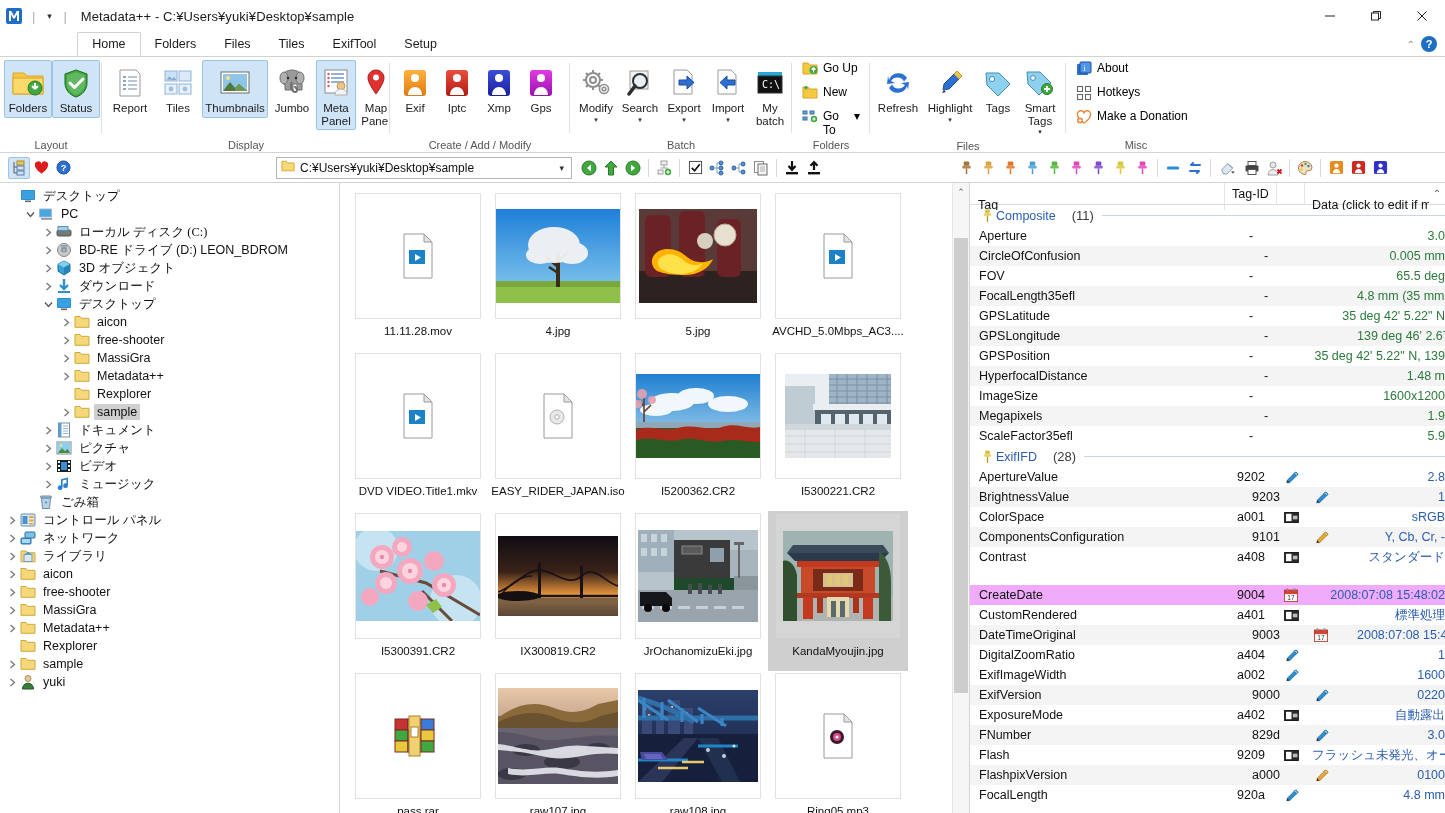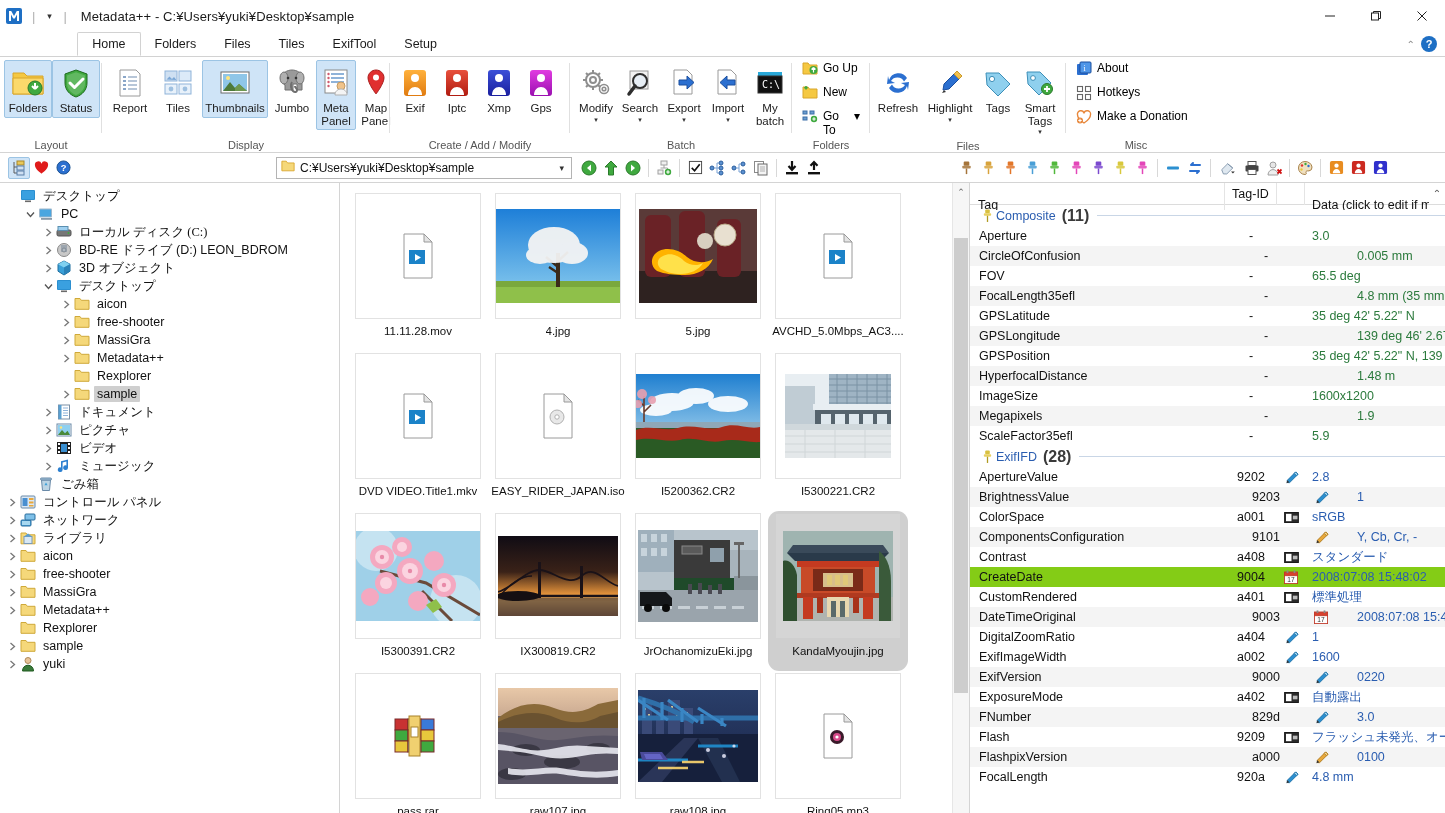--- a/index.html
+++ b/index.html
@@ -67,47 +67,47 @@
   .tnode { height:18px; display:flex; align-items:center; font-size:12.5px; color:#111; white-space:nowrap; }
   .texp { width:14px; height:18px; display:flex; align-items:center; justify-content:center; color:#707070; font-size:9px; }
   .tico { width:18px; height:18px; display:flex; align-items:center; justify-content:center; margin-right:3px; }
   .tlabel { padding:0 3px; line-height:16px; border-radius:1px; }
   .tlabel.sel { background:#cfcfcf; }
 
   
   .thumbpane { flex:1; background:#fff; position:relative; overflow:hidden; border-right:1px solid #d4d4d4; }
   .thumbgrid { display:flex; flex-wrap:wrap; padding:8px 0 0 8px; }
   .thumbcell { width:140px; height:160px; display:flex; flex-direction:column; align-items:center; padding:2px; }
-  .thumbcell.sel { background:#cfcfcf;border-radius:11px; }
+  .thumbcell.sel { background:#cfcfcf; }
   .thumbbox { width:126px; height:126px; border:1px solid #e2e2e2; background:#fff; display:flex; align-items:center; justify-content:center; overflow:hidden; }
   .thumbcell.sel .thumbbox { border-color:#cfcfcf; background:#d5d5d5; }
   .thumbname { font-size:11.5px; color:#111; margin-top:6px; text-align:center; max-width:136px; white-space:nowrap; overflow:hidden; text-overflow:ellipsis; }
 
   
   .vscroll { position:absolute; top:0; right:0; width:17px; bottom:0; background:#f6f6f6; border-left:1px solid #e6e6e6; }
   .vscroll .arrowbtn { height:17px; display:flex; align-items:center; justify-content:center; color:#606060; font-size:9px; }
   .vscroll .thumb { position:absolute; left:1px; right:1px; background:#cdcdcd; }
 
   
   .metapane { width:475px; background:#fff; display:flex; flex-direction:column; position:relative; overflow:hidden; }
   .metahead { height:22px; display:flex; align-items:center; border-bottom:1px solid #dcdcdc; background:#fff; font-size:12.5px; }
   .mh { padding:16px 8px; height:22px; line-height:22px; color:#111; border-right:1px solid #e4e4e4; overflow:hidden; white-space:nowrap; }
   .metarows { flex:1; overflow:hidden; position:relative; }
   .mrow { height:20px; display:flex; align-items:center; font-size:12.5px; }
   .mrow.alt { background:#f4f4f4;gap:15px; }
-  .mrow.sel { background:#84cc16; }
+  .mrow.sel { background:#f0abfc;margin-top:18px; }
   .c-tag { width:255px; padding-left:9px; color:#111; white-space:nowrap; overflow:hidden; }
   .c-id { width:52px; text-align:center; color:#111; }
   .c-ic { width:28px; display:flex; align-items:center; justify-content:center; }
-  .c-data { flex:1; padding-left:7px; color:#2b7a3c; white-space:nowrap; overflow:hidden; }
+  .c-data { flex:1; padding-left:7px; color:#2b7a3c; white-space:nowrap; overflow:hidden;text-align:right; }
   .c-data.blue { color:#2a5db0; }
   .grouprow { height:21px; display:flex; align-items:center; font-size:12.5px; color:#2a5db0; }
   .grouprow .gpin { width:26px; display:flex; justify-content:center; align-items:center; padding-left:8px; }
   .grouprow .gname { color:#2a5db0; }
-  .grouprow .gcount { color:#3a3a3a; margin-left:6px; font-size:16px;font-weight:bold; }
+  .grouprow .gcount { color:#3a3a3a; margin-left:16px; font-size:13px; }
   .grouprow .grule { flex:1; height:1px; background:#c9d6e6; margin:0 0 0 8px; }
 </style>
 </head>
 <body>
 
 <div id="app">
 
   <div class="titlebar">
     <div class="appicon">
       <svg width="20" height="20" viewBox="0 0 20 20">
@@ -860,20 +860,34 @@
               </svg>
             </span>
             <span class="tico">
               <svg width="16" height="16" viewBox="0 0 16 16">
                 <path d="M8 1l6 3.2v7L8 15l-6-3.8v-7z" fill="#3aa0d8" stroke="#1f6f9e"></path>
                 <path d="M8 1l6 3.2L8 7.6 2 4.2z" fill="#7fd0f0"></path>
                 <path d="M8 7.6v7.4l6-3.8v-7z" fill="#2b82b8"></path>
               </svg>
             </span>
             <span class="tlabel">3D オブジェクト</span>
+          </div>
+          <div class="tnode" style="padding-left: 41px;">
+            <span class="texp">
+              <svg width="9" height="9" viewBox="0 0 9 9">
+                <path d="M2.5 1l4 3.5-4 3.5" fill="none" stroke="#777" stroke-width="1.3"></path>
+              </svg>
+            </span>
+            <span class="tico">
+              <svg width="16" height="16" viewBox="0 0 16 16">
+                <path d="M8 1v9M4 7l4 4 4-4" stroke="#2b8fd0" stroke-width="2.4" fill="none"></path>
+                <rect x="2" y="13" width="12" height="2" fill="#2b8fd0"></rect>
+              </svg>
+            </span>
+            <span class="tlabel">ダウンロード</span>
           </div>
           <div class="tnode" style="padding-left: 41px;">
             <span class="texp">
               <svg width="9" height="9" viewBox="0 0 9 9">
                 <path d="M1 2.5l3.5 4 3.5-4" fill="none" stroke="#555" stroke-width="1.3"></path>
               </svg>
             </span>
             <span class="tico">
               <svg width="16" height="16" viewBox="0 0 16 16">
                 <rect x="1" y="2" width="14" height="10" rx="1" fill="#2b8fd0"></rect>

